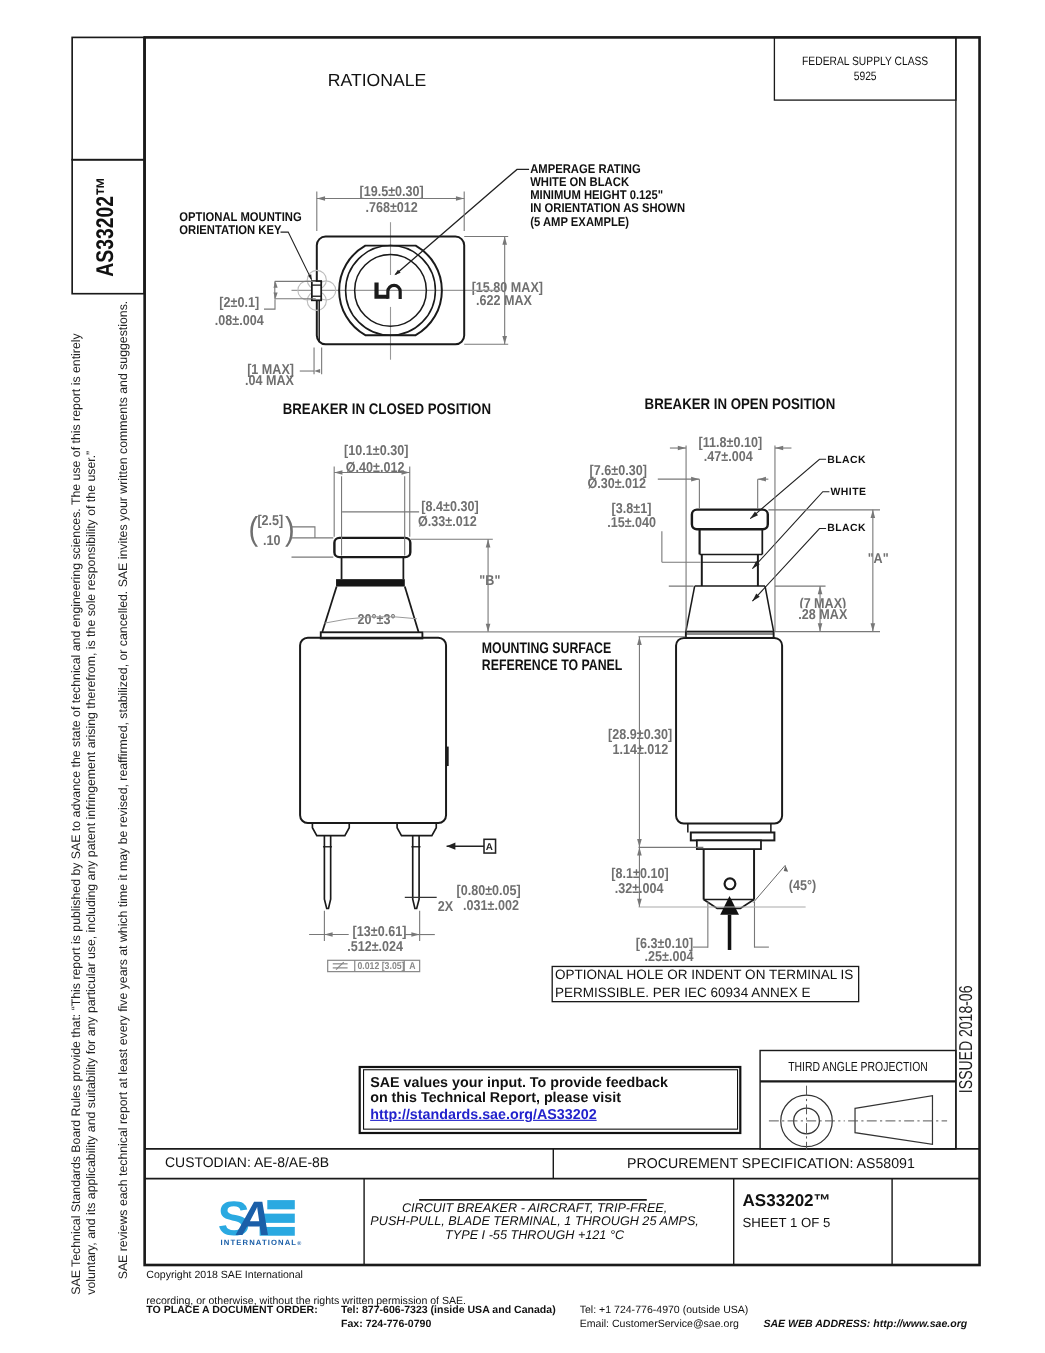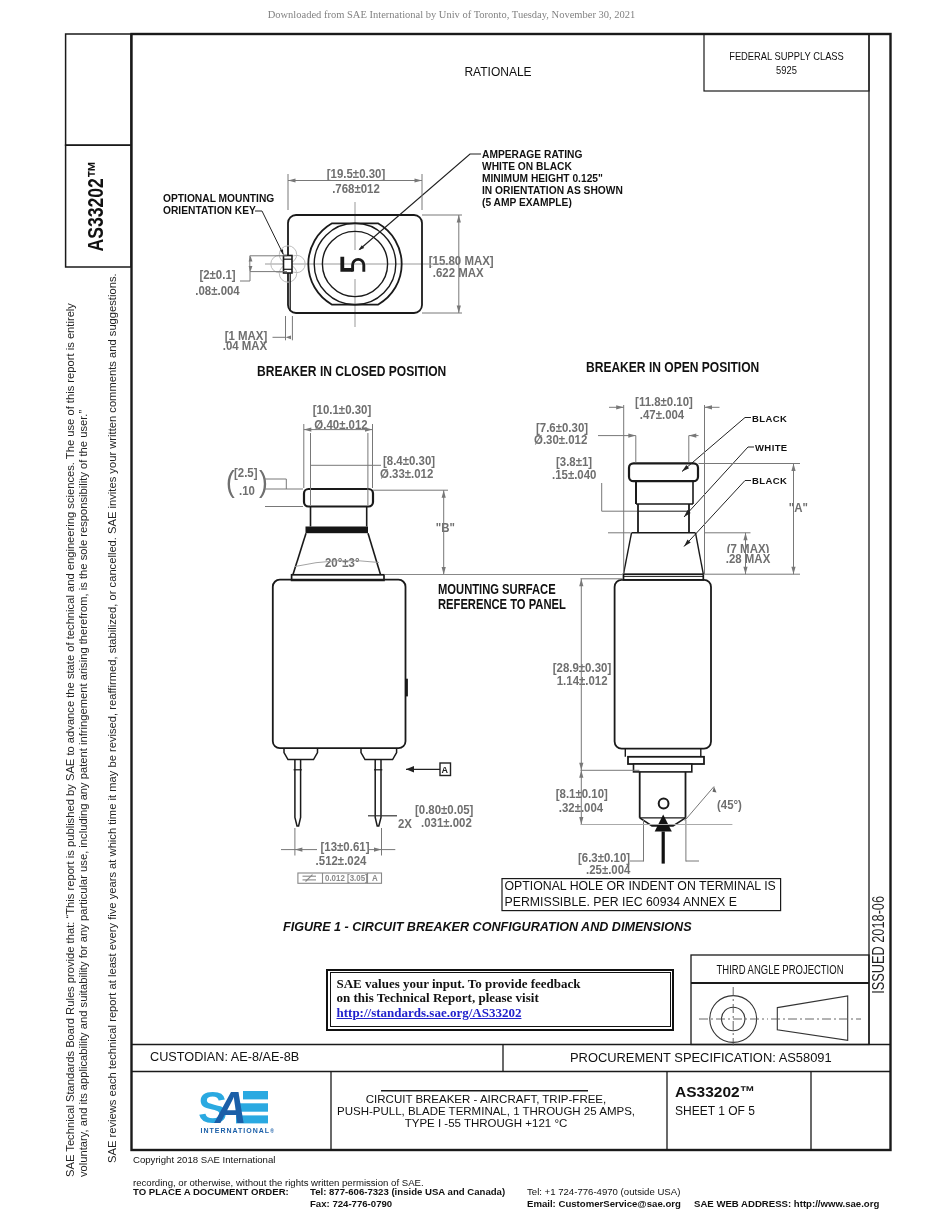--- a/index.html
+++ b/index.html
@@ -255,29 +255,28 @@
 
 <g>
   <rect x="243" y="1091" width="25" height="8.4" fill="#2aa9e1"></rect>
   <rect x="239.5" y="1103.3" width="28.5" height="8.4" fill="#2aa9e1"></rect>
   <rect x="236" y="1115.4" width="32" height="8" fill="#2aa9e1"></rect>
   <text x="198" y="1123" font-family="Liberation Sans,sans-serif" font-size="44" font-weight="bold" fill="#2aa9e1">S</text>
   <text x="215" y="1123" font-family="Liberation Sans,sans-serif" font-size="44" font-weight="bold" font-style="italic" fill="#1b5fa8">A</text>
 </g>
 </svg>
 
-<div class="abs" style="left:151.5px;top:9px;width:600px;text-align:center;font-family:'Liberation Serif',serif;font-size:10.5px;color:#828282;">Downloaded from SAE International by Univ of Toronto, Tuesday, November 30, 2021</div>
 
 <div class="vrot" style="left:34.5px;top:192.1px;width:122px;height:28px;line-height:28px;font-size:22px;font-weight:bold;color:#111;transform:rotate(-90deg) scaleX(0.80);">AS33202™</div>
 <div class="vtext" style="left:63.5px;top:1151px;width:878px;font-size:11.2px;line-height:13px;color:#222;">SAE Technical Standards Board Rules provide that: “This report is published by SAE to advance the state of technical and engineering sciences. The use of this report is entirely<br>voluntary, and its applicability and suitability for any particular use, including any patent infringement arising therefrom, is the sole responsibility of the user.”</div>
 <div class="vtext" style="left:105.5px;top:1151px;width:878px;font-size:11.2px;color:#222;">SAE reviews each technical report at least every five years at which time it may be revised, reaffirmed, stabilized, or cancelled. SAE invites your written comments and suggestions.</div>
 <div class="vrot" style="left:814px;top:935.5px;width:130px;height:18px;line-height:18px;font-size:17px;color:#222;transform:rotate(-90deg) scaleX(0.75);">ISSUED 2018-06</div>
 
 <div class="abs" style="left:704px;top:49px;width:165px;text-align:center;font-size:11px;line-height:14px;color:#111;transform:scaleX(0.85);transform-origin:50% 0;">FEDERAL SUPPLY CLASS<br>5925</div>
-<div class="abs" style="left:298px;top:65px;width:400px;text-align:center;font-size:12px;color:#111;">RATIONALE</div>
+<div class="abs" style="left:298px;top:65px;width:400px;font-size:16px;color:#111;">RATIONALE</div>
 
 <div class="dim dimc" style="left:316px;top:168.2px;width:80px;">[19.5±0.30]</div>
 <div class="dim dimc" style="left:316px;top:182.6px;width:80px;">.768±012</div>
 <div class="dim wbg" style="left:427px;top:254.6px;">[15.80 MAX]</div>
 <div class="dim wbg" style="left:431px;top:266.7px;">.622 MAX</div>
 <div class="dim dimc" style="left:187px;top:268.5px;width:61px;">[2±0.1]</div>
 <div class="dim dimc" style="left:187px;top:285px;width:61px;">.08±.004</div>
 <div class="dim dimc" style="left:215.5px;top:329.8px;width:60px;">[1 MAX]</div>
 <div class="dim dimc" style="left:214.7px;top:340px;width:60px;">.04 MAX</div>
 <div class="blk" style="left:162.5px;top:193.2px;">OPTIONAL MOUNTING<br>ORIENTATION KEY</div>
@@ -319,35 +318,34 @@
 <div class="dim wbg" style="left:554px;top:788px;">[8.1±0.10]</div>
 <div class="dim wbg" style="left:557px;top:801.6px;">.32±.004</div>
 <div class="dim" style="left:717px;top:799.3px;">(45°)</div>
 <div class="dim" style="left:578px;top:851.6px;">[6.3±0.10]</div>
 <div class="dim" style="left:586px;top:864.4px;">.25±.004</div>
 <div class="abs" style="left:752px;top:412.5px;font-size:9.5px;font-weight:bold;letter-spacing:0.4px;color:#111;">BLACK</div>
 <div class="abs" style="left:755px;top:442px;font-size:9.5px;font-weight:bold;letter-spacing:0.4px;color:#111;">WHITE</div>
 <div class="abs" style="left:752px;top:474.8px;font-size:9.5px;font-weight:bold;letter-spacing:0.4px;color:#111;">BLACK</div>
 
 <div class="abs" style="left:504.5px;top:877.5px;font-size:12.3px;line-height:16px;color:#111;">OPTIONAL HOLE OR INDENT ON TERMINAL IS<br>PERMISSIBLE. PER IEC 60934 ANNEX E</div>
-<div class="abs" style="left:283px;top:920px;font-size:12.6px;font-weight:bold;font-style:italic;color:#111;">FIGURE 1 - CIRCUIT BREAKER CONFIGURATION AND DIMENSIONS</div>
-
-<div class="abs" style="left:326px;top:968.5px;width:341px;height:55px;border:2.2px solid #111;padding:1.5px;font-family:Liberation Serif, serif;">
+
+<div class="abs" style="left:326px;top:968.5px;width:341px;height:55px;border:2.2px solid #111;padding:1.5px;">
   <div style="width:100%;height:100%;border:1px solid #111;box-sizing:border-box;padding:3.5px 0 0 6px;font-size:13px;font-weight:bold;line-height:14.7px;color:#111;white-space:nowrap;">SAE values your input. To provide feedback<br>on this Technical Report, please visit<br><span style="color:#2222cc;text-decoration:underline;">http://standards.sae.org/AS33202</span></div>
 </div>
 
 <div class="abs" style="left:691px;top:963px;width:178px;text-align:center;font-size:12px;color:#111;transform:scaleX(0.79);transform-origin:50% 50%;">THIRD ANGLE PROJECTION</div>
 <div class="abs" style="left:150px;top:1049.5px;font-size:12.7px;color:#111;">CUSTODIAN: AE-8/AE-8B</div>
 <div class="abs" style="left:570px;top:1049.5px;font-size:12.9px;color:#111;">PROCUREMENT SPECIFICATION: AS58091</div>
-<div class="abs" style="left:331px;top:1093px;width:310px;text-align:center;font-size:11.5px;line-height:12.2px;color:#111;">CIRCUIT BREAKER - AIRCRAFT, TRIP-FREE,<br>PUSH-PULL, BLADE TERMINAL, 1 THROUGH 25 AMPS,<br>TYPE I -55 THROUGH +121 °C</div>
+<div class="abs" style="left:331px;top:1093px;width:310px;text-align:center;font-size:11.5px;line-height:12.2px;color:#111;font-style:italic;">CIRCUIT BREAKER - AIRCRAFT, TRIP-FREE,<br>PUSH-PULL, BLADE TERMINAL, 1 THROUGH 25 AMPS,<br>TYPE I -55 THROUGH +121 °C</div>
 <div class="abs" style="left:675px;top:1082.6px;font-size:15.5px;font-weight:bold;color:#111;">AS33202™</div>
 <div class="abs" style="left:675px;top:1103.5px;font-size:12px;color:#111;">SHEET 1 OF 5</div>
 <div class="abs" style="left:200.5px;top:1126.5px;width:70px;font-size:7px;font-weight:bold;letter-spacing:1.0px;color:#1b5fa8;">INTERNATIONAL<span style="font-size:5px;">®</span></div>
 
 <div class="abs" style="left:133px;top:1154px;font-size:9.6px;color:#111;">Copyright 2018 SAE International</div>
 <div class="abs" style="left:133px;top:1176.5px;font-size:9.6px;color:#111;">recording, or otherwise, without the rights written permission of SAE.</div>
 <div class="abs" style="left:133px;top:1185.5px;font-size:9.6px;font-weight:bold;color:#111;">TO PLACE A DOCUMENT ORDER:</div>
 <div class="abs" style="left:310px;top:1185.5px;font-size:9.6px;font-weight:bold;color:#111;">Tel: 877-606-7323 (inside USA and Canada)</div>
 <div class="abs" style="left:527px;top:1185.5px;font-size:9.6px;font-weight:normal;color:#111;">Tel: +1 724-776-4970 (outside USA)</div>
 <div class="abs" style="left:310px;top:1197.5px;font-size:9.6px;font-weight:bold;color:#111;">Fax: 724-776-0790</div>
-<div class="abs" style="left:527px;top:1197.5px;font-size:9.6px;font-weight:bold;color:#111;">Email: CustomerService@sae.org</div>
-<div class="abs" style="left:694px;top:1197.5px;font-size:9.6px;font-weight:bold;color:#111;">SAE WEB ADDRESS: http://www.sae.org</div>
+<div class="abs" style="left:527px;top:1197.5px;font-size:9.6px;font-weight:normal;color:#111;">Email: CustomerService@sae.org</div>
+<div class="abs" style="left:694px;top:1197.5px;font-size:9.6px;font-weight:bold;color:#111;font-style:italic;">SAE WEB ADDRESS: http://www.sae.org</div>
 </div>
 
 </body></html>

